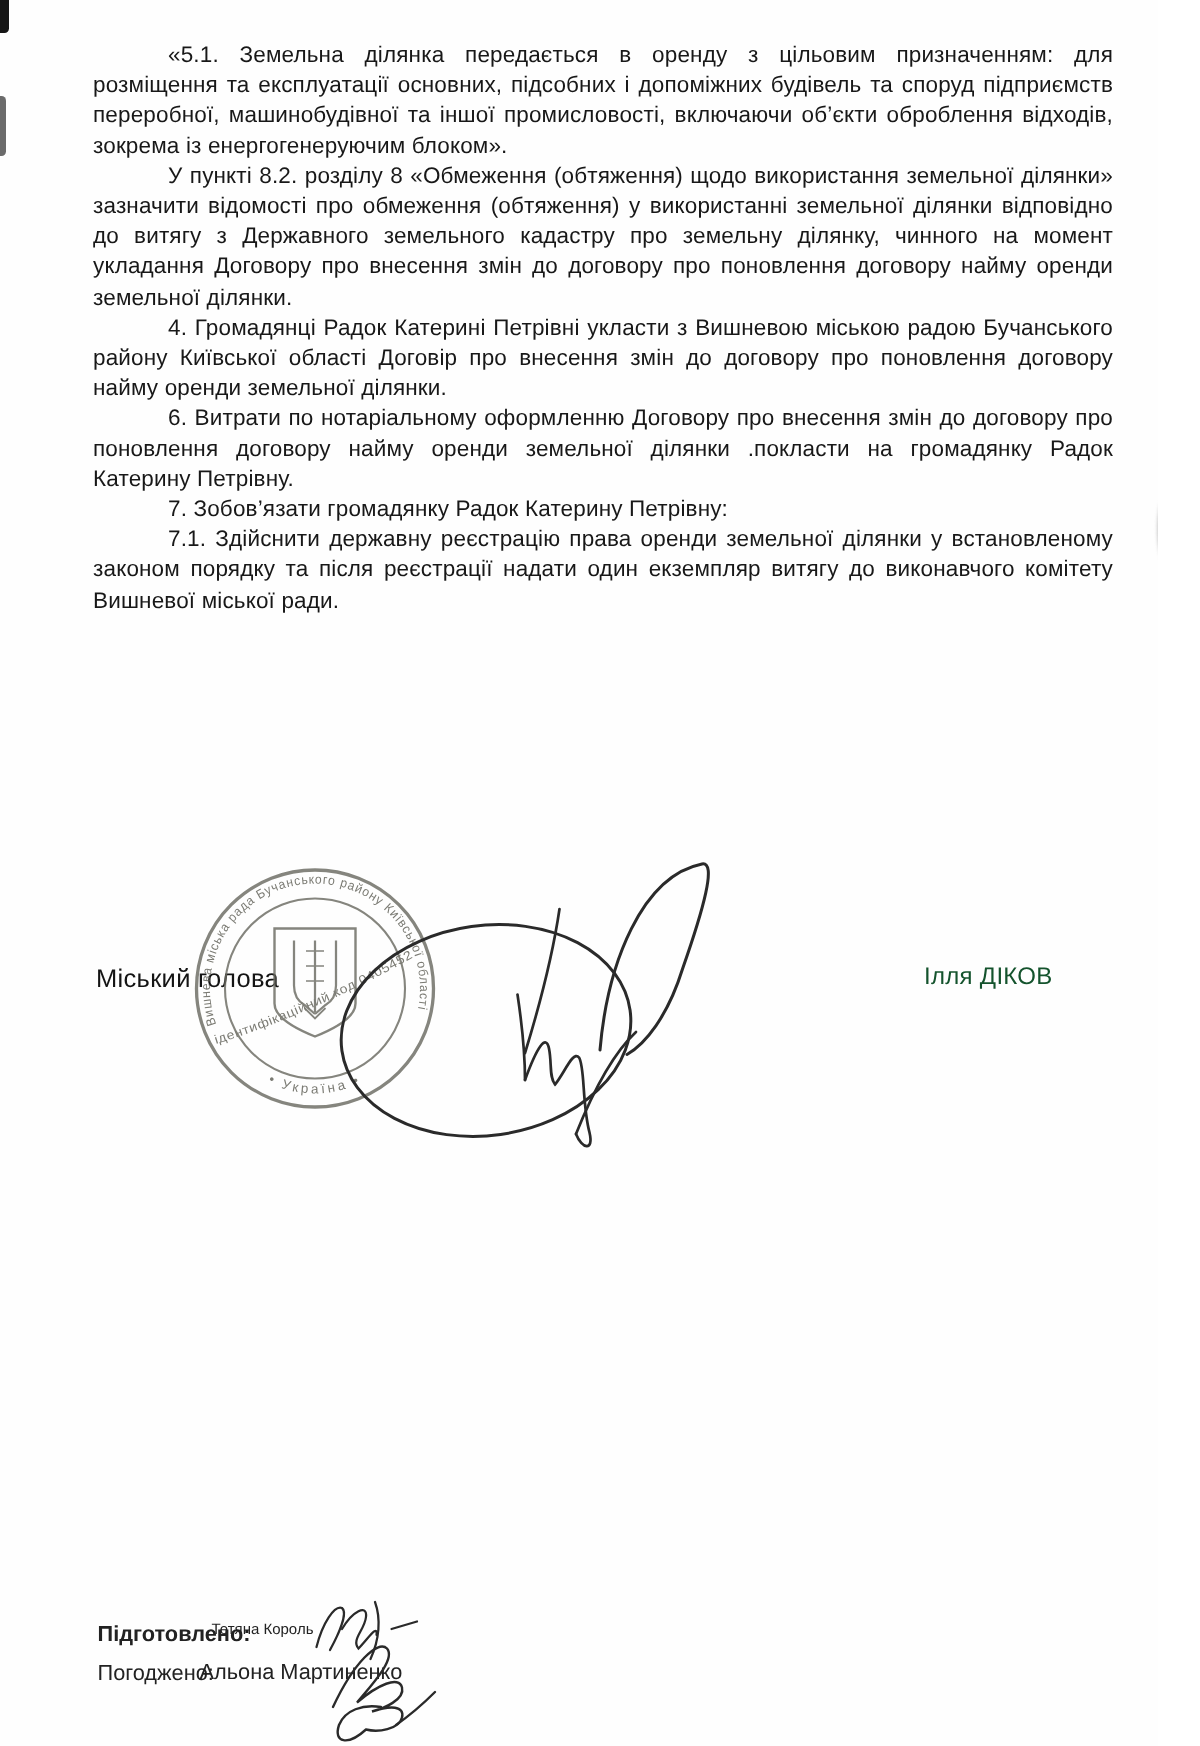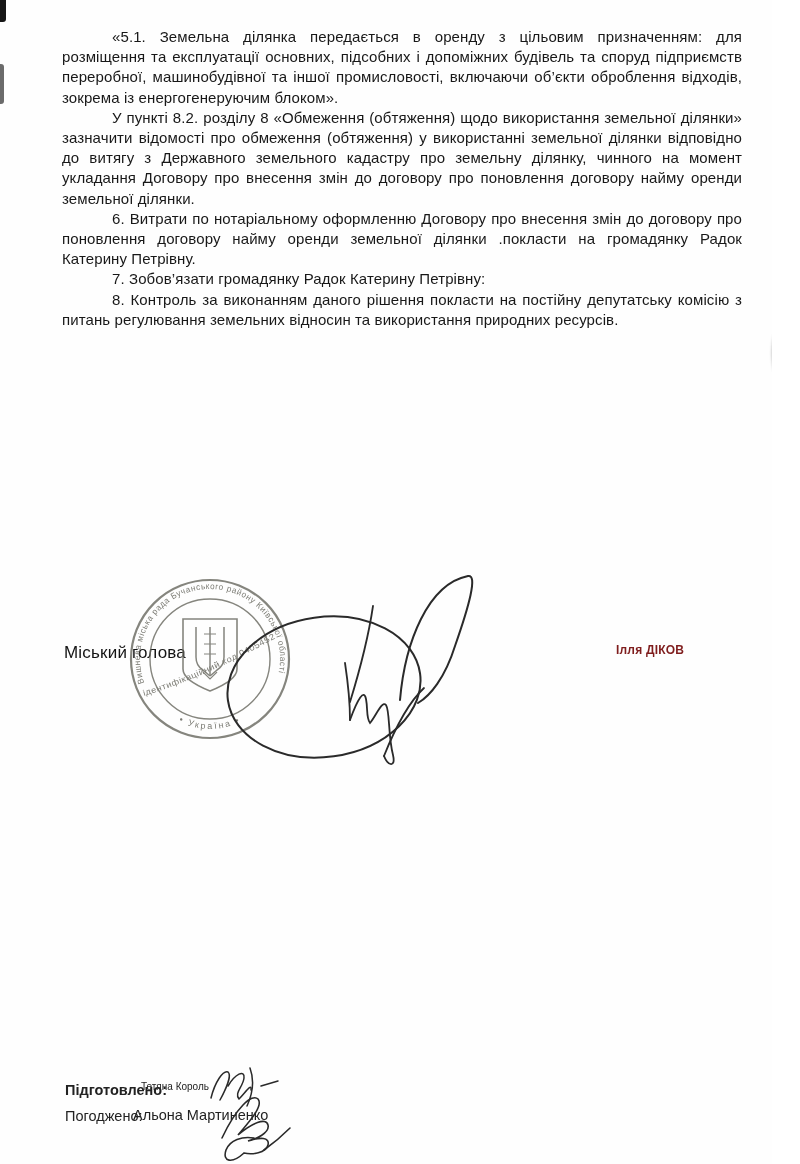--- a/index.html
+++ b/index.html
@@ -23,21 +23,21 @@
     letter-spacing:.1px;
     font-weight:500;
     color:#181818;
   }
   .sign-title{
     position:absolute;left:64px;top:643px;
     font-size:17px;font-weight:normal;letter-spacing:.2px;color:#141414;
   }
   .sign-name{
     position:absolute;left:616px;top:643px;
-    font-size:12px;font-weight:bold;letter-spacing:.2px;color:#7f1d1d;
+    font-size:16px;font-weight:normal;letter-spacing:.2px;color:#14532d;
   }
   .seal-svg{
     position:absolute;left:124px;top:574px;
     opacity:.82;
     filter:blur(.35px);
   }
   .signature-svg{
     position:absolute;left:200px;top:550px;
   }
   .footer-label-1{position:absolute;left:65px;top:1082px;font-size:14.5px;font-weight:700;color:#222;}
@@ -65,23 +65,24 @@
 
   <div class="artifact-topleft-a"></div>
   <div class="artifact-topleft-b"></div>
   <div class="artifact-rightstrip"></div>
   <div class="smudge-a"></div>
   <div class="smudge-b"></div>
 
   <div class="text-block">
     <p class="para">«5.1. Земельна ділянка передається в оренду з цільовим призначенням: для розміщення та експлуатації основних, підсобних і допоміжних будівель та споруд підприємств переробної, машинобудівної та іншої промисловості, включаючи об’єкти оброблення відходів, зокрема із енергогенеруючим блоком».</p>
     <p class="para">У пункті 8.2. розділу 8 «Обмеження (обтяження) щодо використання земельної ділянки» зазначити відомості про обмеження (обтяження) у використанні земельної ділянки відповідно до витягу з Державного земельного кадастру про земельну ділянку, чинного на момент укладання Договору про внесення змін до договору про поновлення договору найму оренди земельної ділянки.</p>
+    <p class="para">4. Громадянці Радок Катерині Петрівні укласти з Вишневою міською радою Бучанського району Київської області Договір про внесення змін до договору про поновлення договору найму оренди земельної ділянки.</p>
     <p class="para">6. Витрати по нотаріальному оформленню Договору про внесення змін до договору про поновлення договору найму оренди земельної ділянки .покласти на громадянку Радок Катерину Петрівну.</p>
     <p class="para">7. Зобов’язати громадянку Радок Катерину Петрівну:</p>
-    <p class="para">8. Контроль за виконанням даного рішення покласти на постійну депутатську комісію з питань регулювання земельних відносин та використання природних ресурсів.</p>
+    <p class="para">7.1. Здійснити державну реєстрацію права оренди земельної ділянки у встановленому законом порядку та після реєстрації надати один екземпляр витягу до виконавчого комітету Вишневої міської ради.</p>
   </div>
 
   <div class="sign-title">Міський голова</div>
   <div class="sign-name">Ілля ДІКОВ</div>
 
   <svg class="seal-svg" width="172" height="170" viewBox="0 0 172 170">
     <defs>
       <path id="sealTop" d="M 20.2,108.9 A 70,70 0 1 1 151.8,108.9" fill="none"></path>
       <path id="sealBottom" d="M 41,138.6 A 70,70 0 0 0 131,138.6" fill="none"></path>
       <path id="sealInner" d="M 20,122 Q 84,102 152,64" fill="none"></path>

